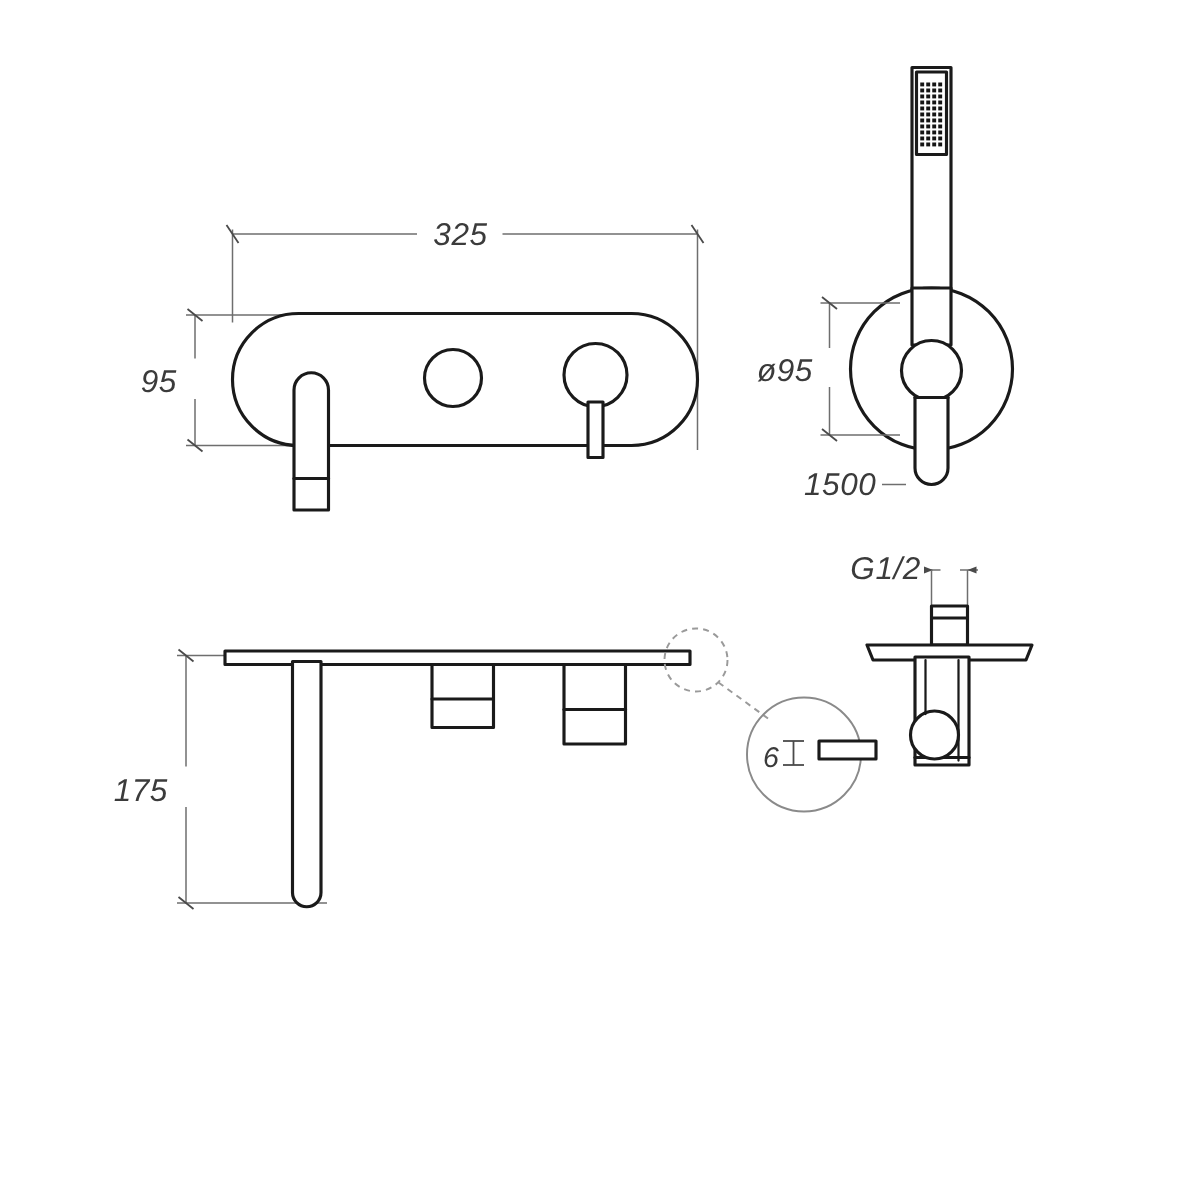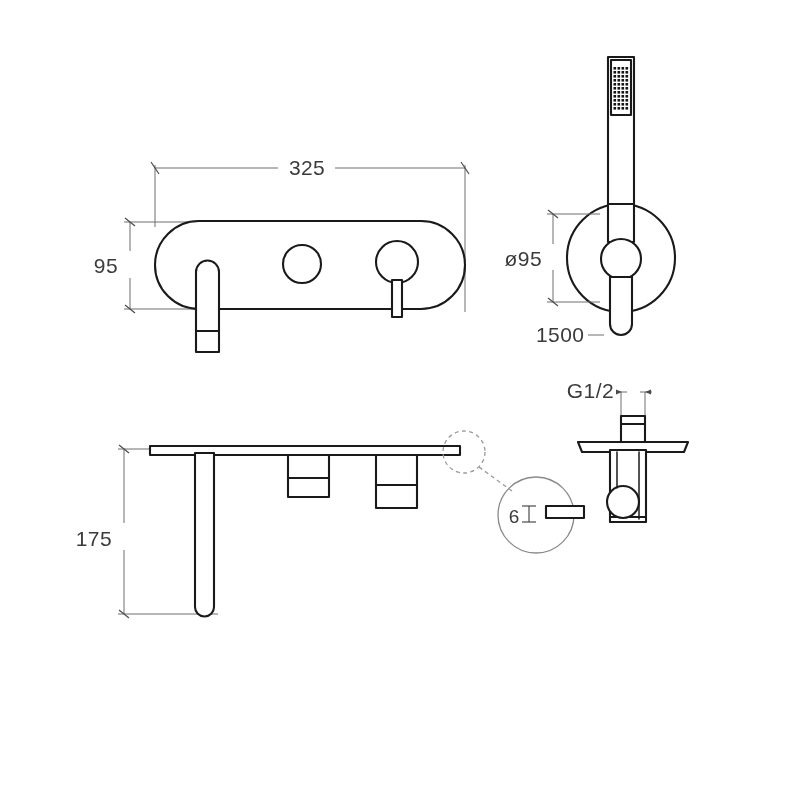--- a/index.html
+++ b/index.html
@@ -10,23 +10,24 @@
   body {
     width: 800px;
     height: 800px;
     font-family: "Liberation Sans", sans-serif;
     position: relative;
     overflow: hidden;
   }
   #drawing-root {
     position: absolute;
     left: 0;
-    top: 12px;
+    top: 0;
     width: 800px;
     height: 740px;
+    font-style: italic;
   }
   svg#tech-drawing {
     display: block;
     width: 800px;
     height: 800px;
     background: #ffffff;
   }
   .obj-line {
     fill: none;
     stroke: #1a1a1a;

